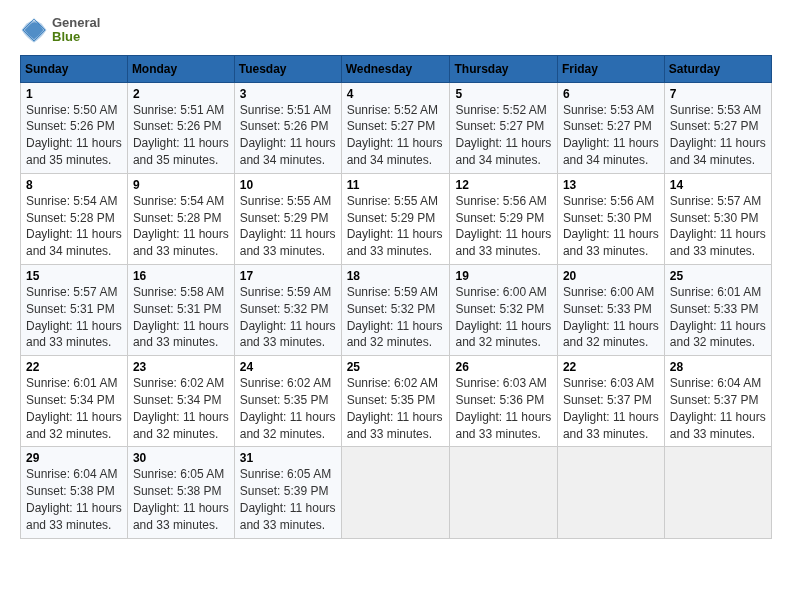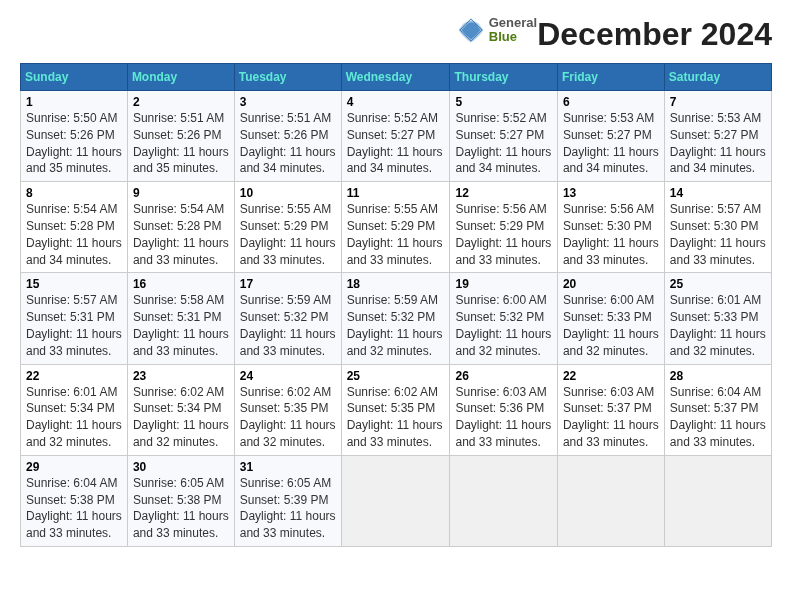--- a/index.html
+++ b/index.html
@@ -11,21 +11,21 @@
       overflow: hidden;
     }
     .page {
       width: 792px;
       min-height: 612px;
       padding: 16px 20px 10px 20px;
     }
     .header {
       display: flex;
       align-items: flex-start;
-      justify-content: flex-end;
+      justify-content: space-between;
       margin-bottom: 10px;
     }
     .logo {
       display: flex;
       align-items: center;
       gap: 4px;
     }
     .logo-text {
       display: flex;
       flex-direction: column;
@@ -52,21 +52,21 @@
       font-weight: normal;
       color: #444;
     }
     .calendar {
       width: 100%;
       border-collapse: collapse;
       font-size: 10.5px;
     }
     .calendar thead tr th {
       background-color: #2b6cb0;
-      color: #5eead4;
+      color: #000000;
       font-weight: bold;
       font-size: 12px;
       padding: 6px 4px;
       text-align: left;
       border: 1px solid #1a4f8a;
     }
     .calendar tbody tr td {
       vertical-align: top;
       border: 1px solid #ccc;
       padding: 4px 5px;
@@ -106,21 +106,20 @@
         <path d="M8 10 Q18 2 28 10 L34 18 Q28 28 18 34 Q8 28 2 18 Z" fill="#1a6bb5" opacity="0.3"></path>
         <path d="M18 4 L32 18 L18 32 L4 18 Z" fill="none" stroke="#1a6bb5" stroke-width="1"></path>
         <path d="M14 10 Q18 6 24 10 L30 18 Q24 26 18 30 Q12 26 6 18 Z" fill="#1a6bb5" opacity="0.6"></path>
       </svg>
       <div class="logo-text">
         <span class="general">General</span>
         <span class="blue">Blue</span>
       </div>
     </div>
     <div class="title-block">
-      <h1>December 2024</h1>
     </div>
   </div>
 
   <table class="calendar">
     <thead>
       <tr>
         <th>Sunday</th>
         <th>Monday</th>
         <th>Tuesday</th>
         <th>Wednesday</th>

